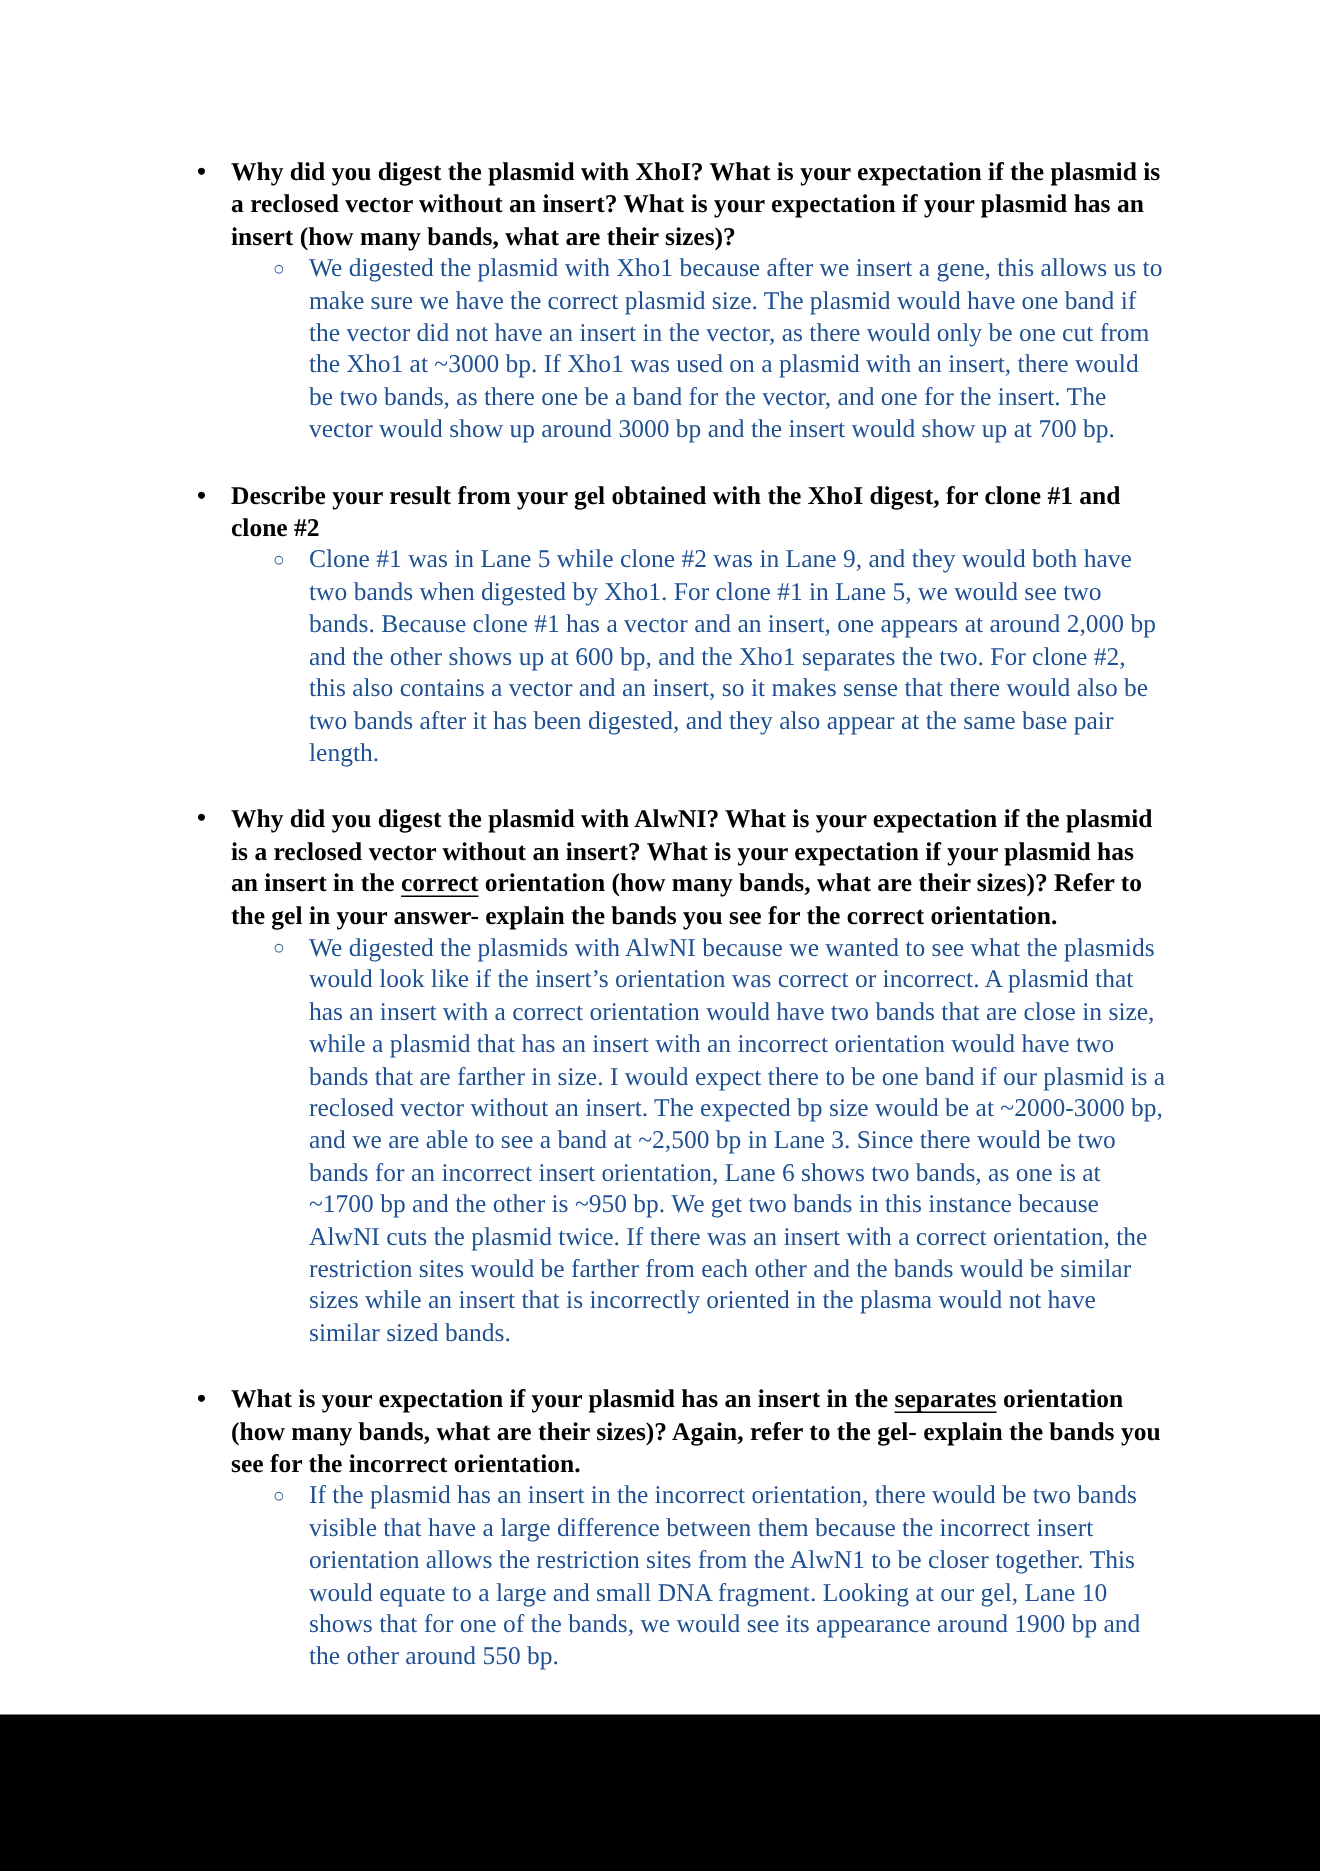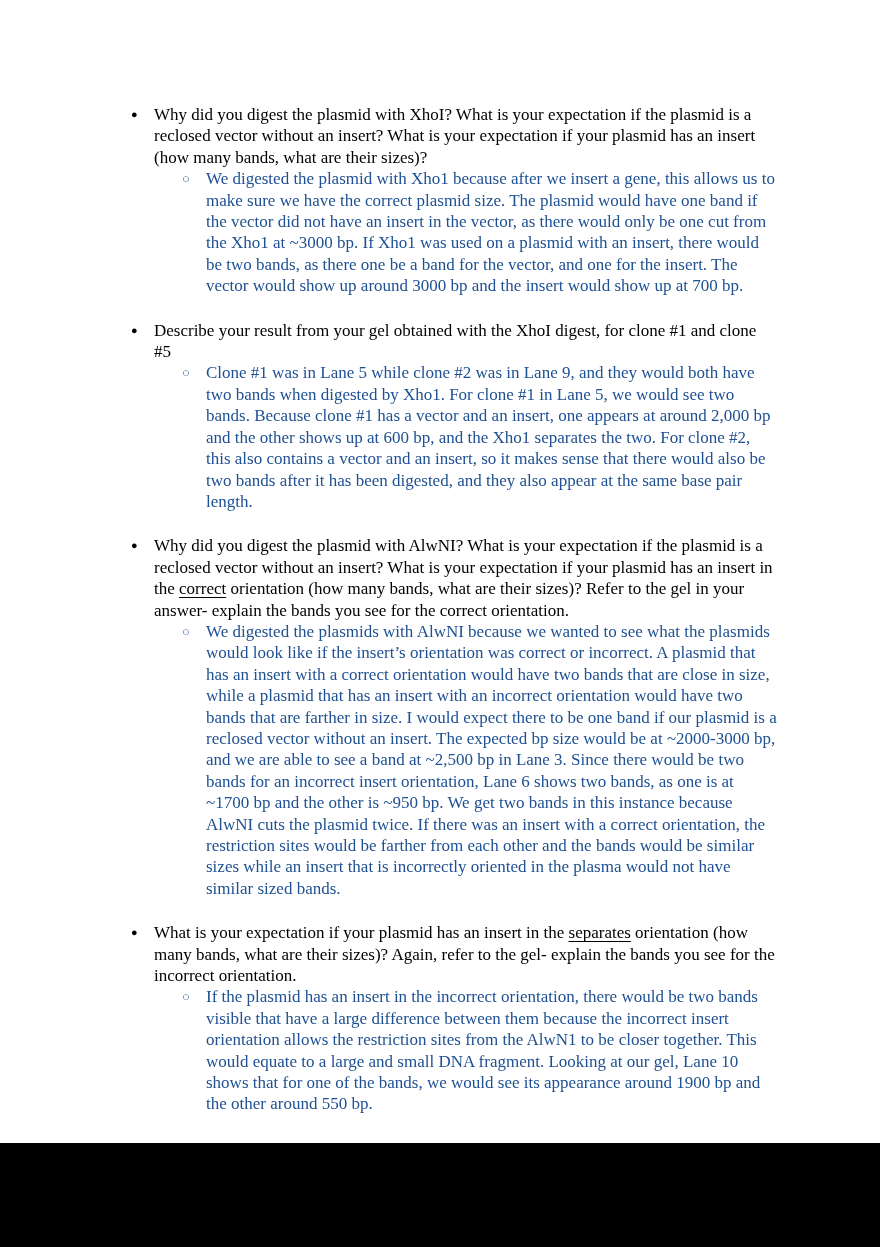--- a/index.html
+++ b/index.html
@@ -36,21 +36,21 @@
     color: #000000;
     font-size: 17px;
     line-height: 21.4px;
   }
   .q-bullet {
     width: 23px;
     flex-shrink: 0;
     font-size: 11px;
     line-height: 21.4px;
   }
-  .q-text { flex: 1; }
+  .q-text { flex: 1; font-weight: bold; }
 
   .a-row {
     display: flex;
     padding-left: 79px;
     color: #1E5092;
     font-size: 17px;
     line-height: 21.4px;
   }
   .a-bullet {
     width: 24px;
@@ -75,21 +75,21 @@
       </div>
       <div class="a-row">
         <span class="a-bullet">○</span>
         <span class="a-text">We digested the plasmid with Xho1 because after we insert a gene, this allows us to make sure we have the correct plasmid size. The plasmid would have one band if the vector did not have an insert in the vector, as there would only be one cut from the Xho1 at ~3000 bp. If Xho1 was used on a plasmid with an insert, there would be two bands, as there one be a band for the vector, and one for the insert. The vector would show up around 3000 bp and the insert would show up at 700 bp.</span>
       </div>
     </div>
 
     <div class="section">
       <div class="q-row">
         <span class="q-bullet">●</span>
-        <span class="q-text">Describe your result from your gel obtained with the XhoI digest, for clone #1 and clone #5</span>
+        <span class="q-text">Describe your result from your gel obtained with the XhoI digest, for clone #1 and clone #2</span>
       </div>
       <div class="a-row">
         <span class="a-bullet">○</span>
         <span class="a-text">Clone #1 was in Lane 5 while clone #2 was in Lane 9, and they would both have two bands when digested by Xho1. For clone #1 in Lane 5, we would see two bands. Because clone #1 has a vector and an insert, one appears at around 2,000 bp and the other shows up at 600 bp, and the Xho1 separates the two. For clone #2, this also contains a vector and an insert, so it makes sense that there would also be two bands after it has been digested, and they also appear at the same base pair length.</span>
       </div>
     </div>
 
     <div class="section">
       <div class="q-row">
         <span class="q-bullet">●</span>

